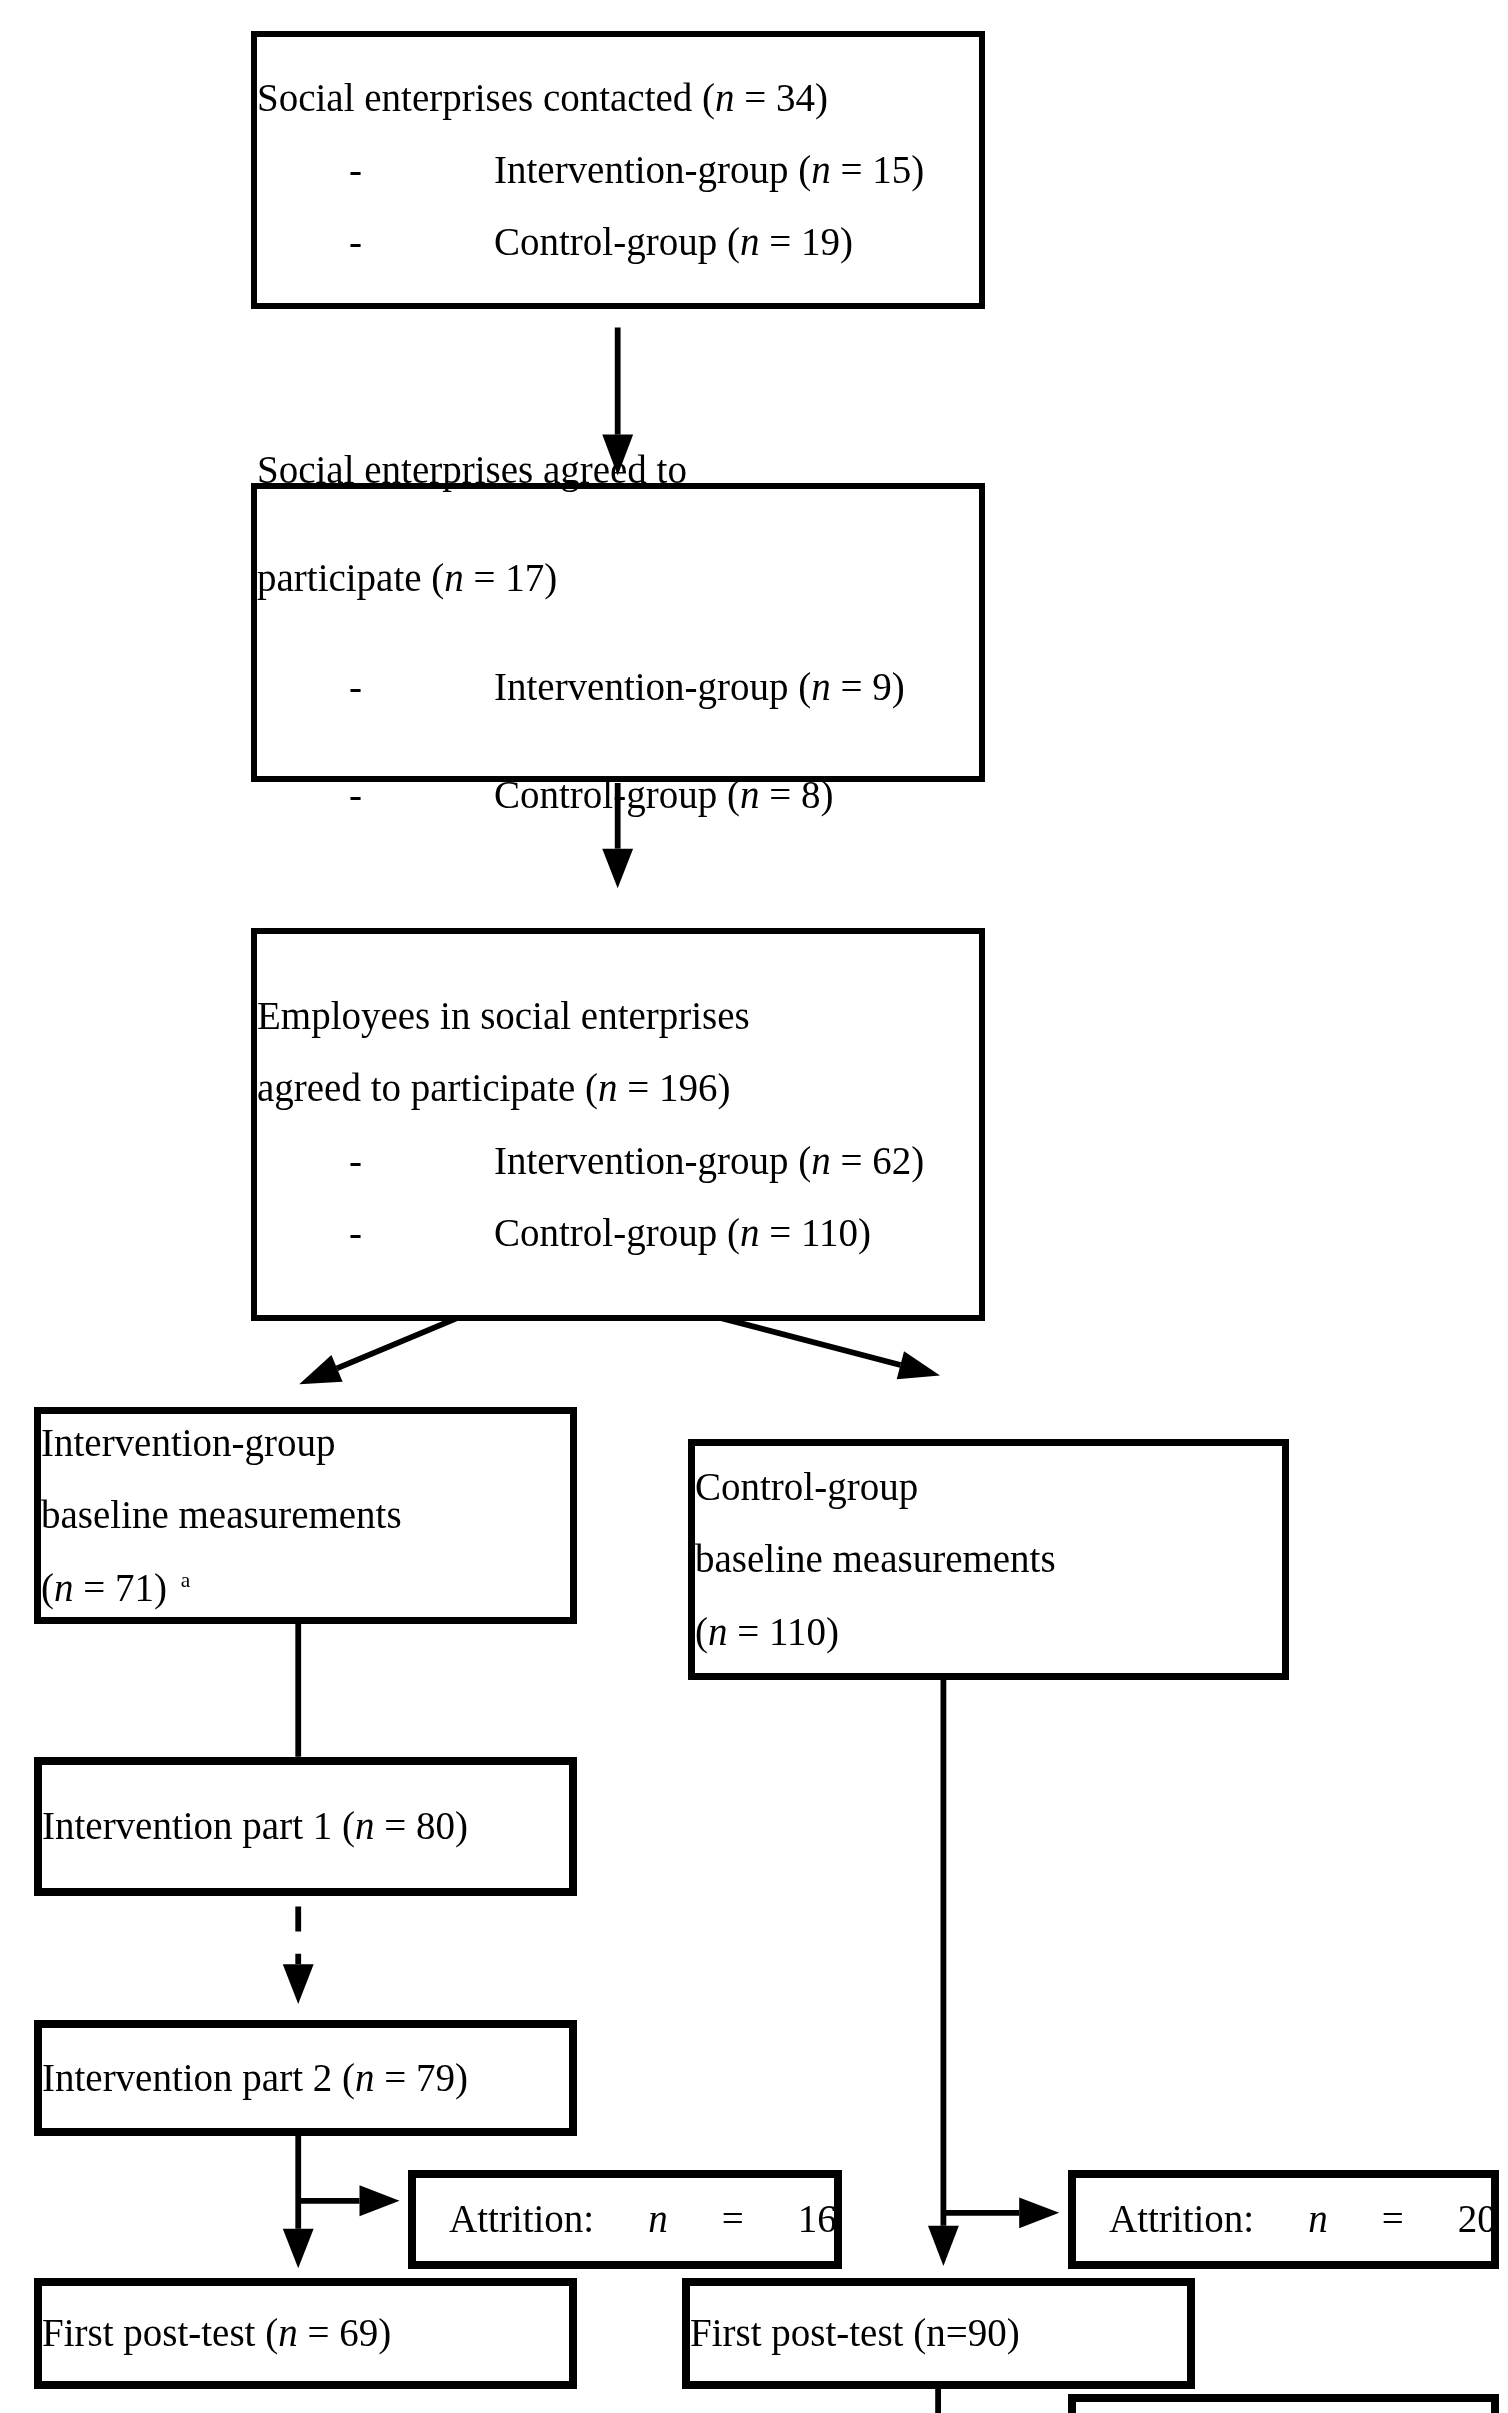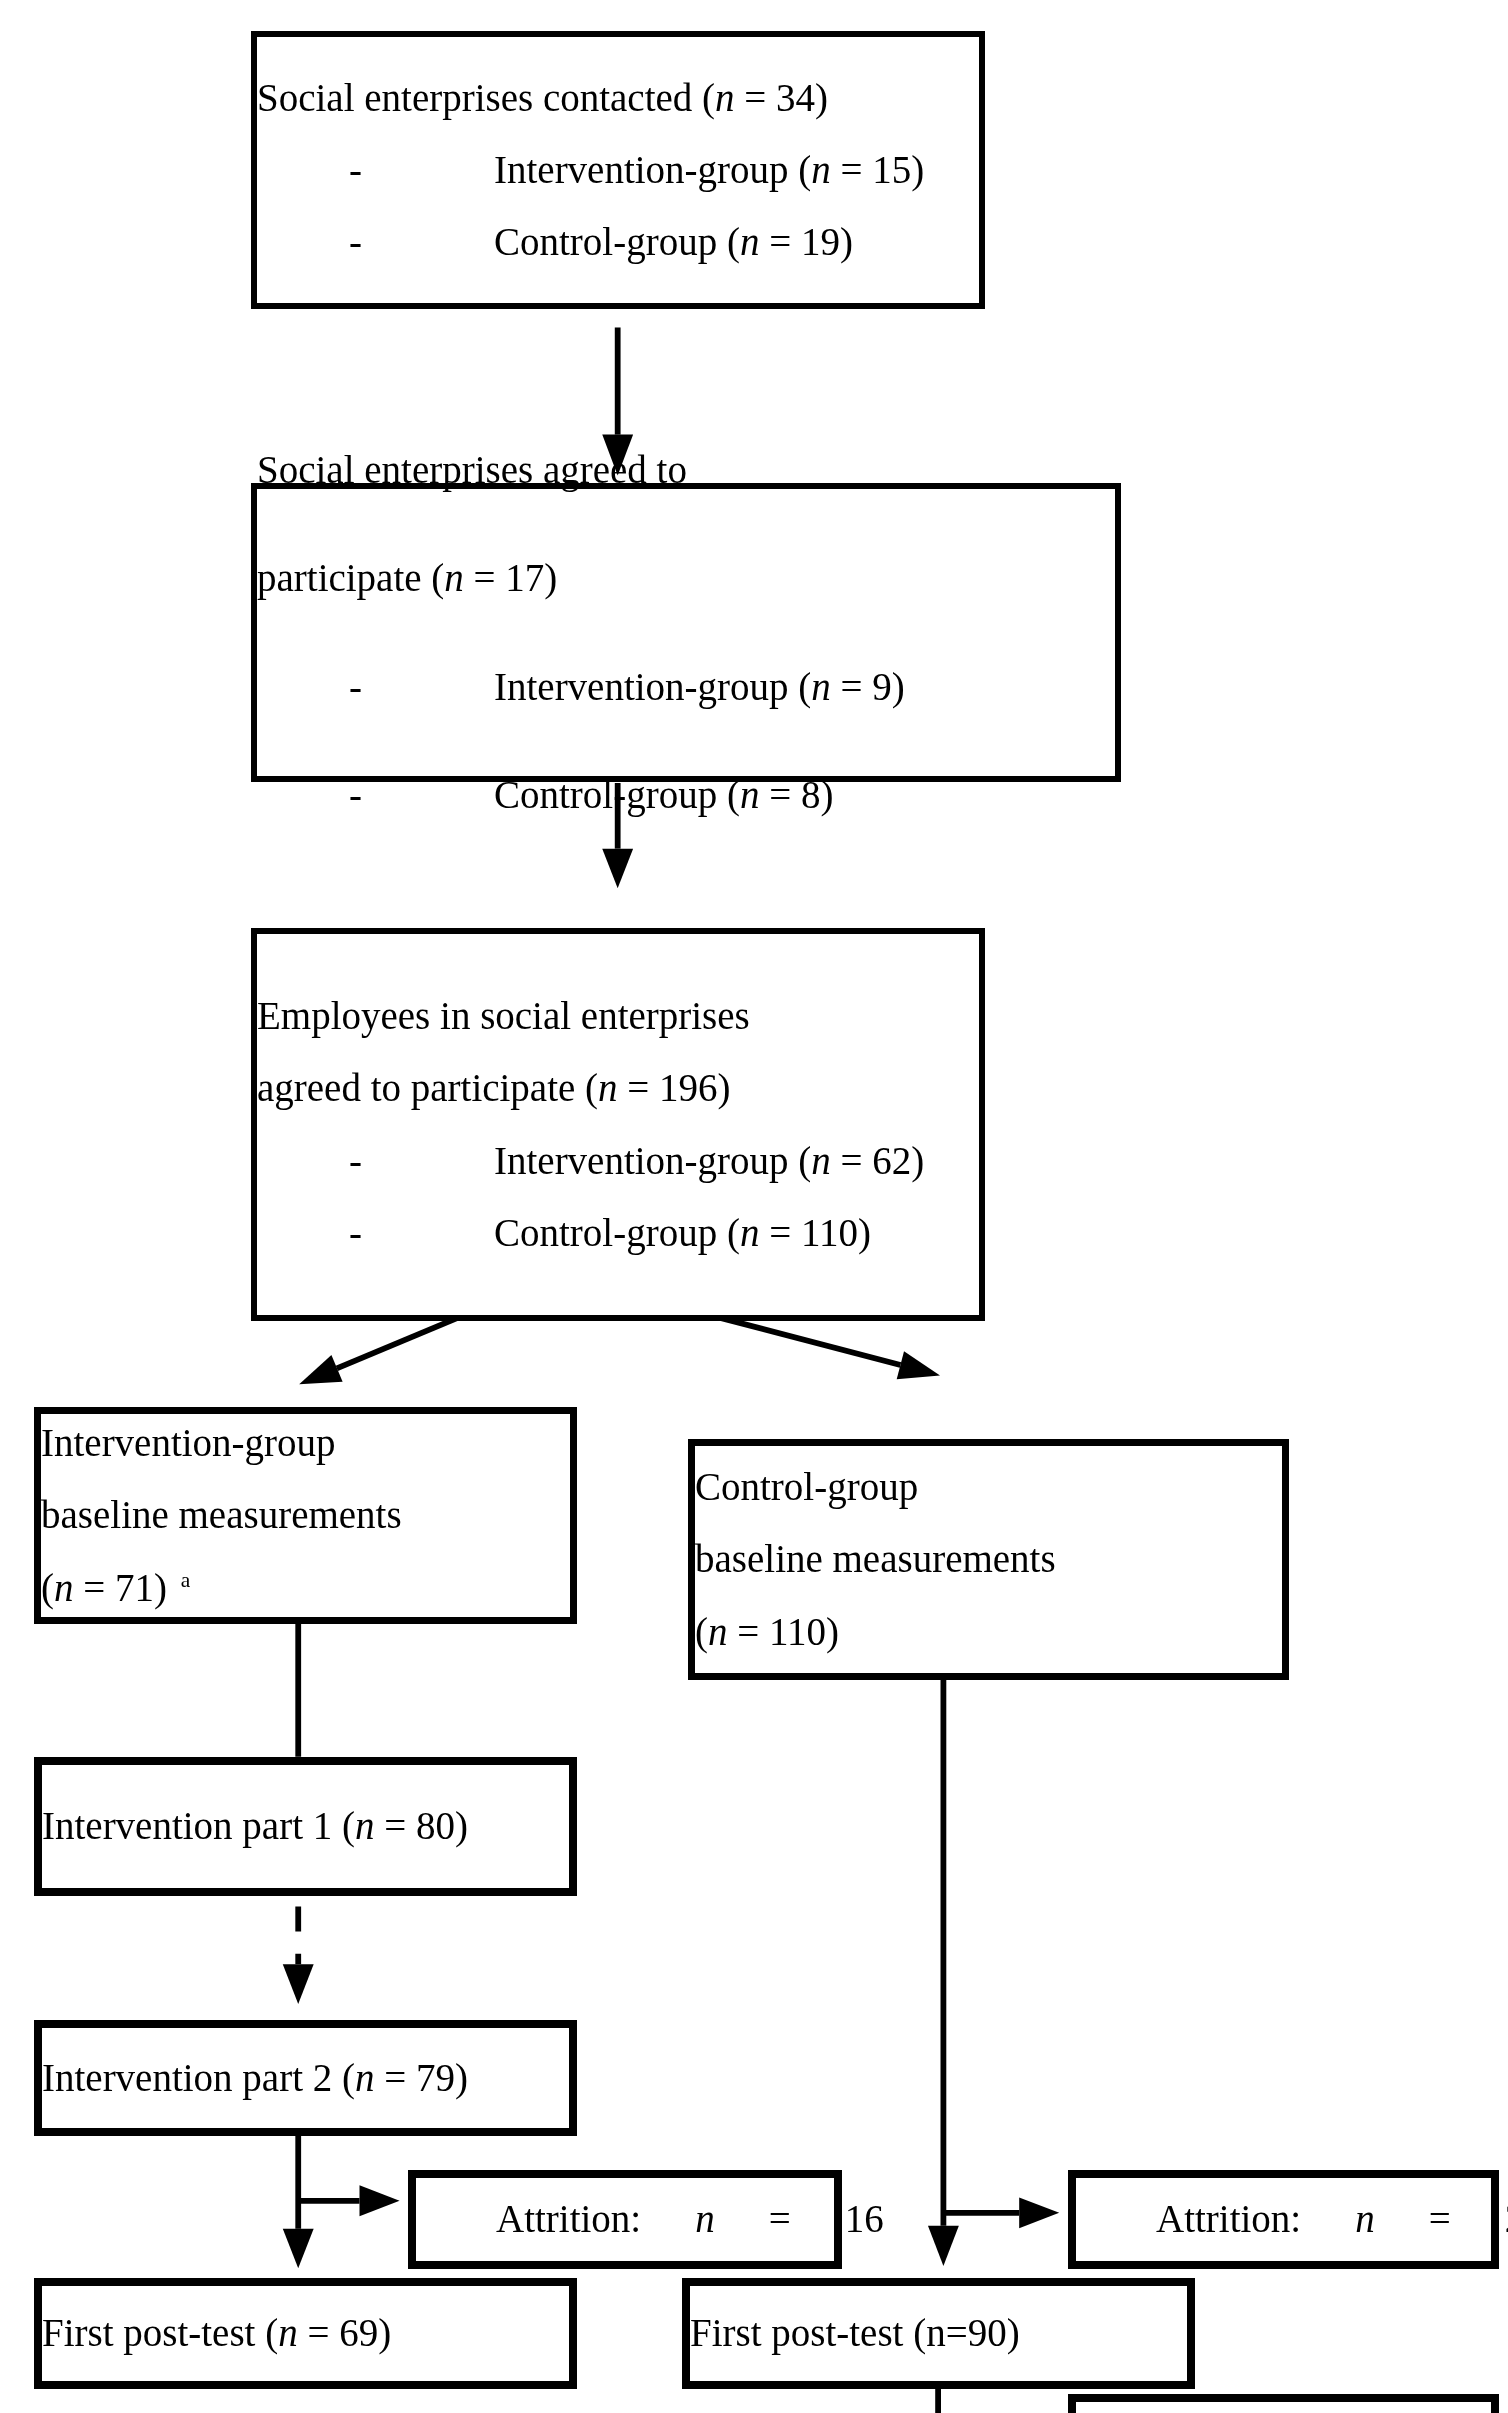--- a/index.html
+++ b/index.html
@@ -13,21 +13,21 @@
     position:absolute;background:#fff;border:6.8px solid #000;box-sizing:border-box;
     display:flex;flex-direction:column;justify-content:center;align-items:flex-start;
     font-size:39px;line-height:1.85;
   }
   .box.small{border-width:8.7px;}
   .line{white-space:pre;text-align:center;}
   .line.b{width:100%;display:flex;justify-content:flex-start;text-align:left;
           padding-left:92px;box-sizing:border-box;}
   .line.b .dash{flex:0 0 145px;}
   .line.g{width:100%;display:flex;justify-content:flex-start;gap:54px;
-          padding-left:80px;box-sizing:border-box;}
+          padding-left:33px;box-sizing:border-box;}
   sup{font-size:55%;line-height:0;margin-left:3.9px;}
   i{font-style:italic;}
 </style>
 </head>
 <body>
 
 <div id="stage">
 
   <svg id="connectors" viewBox="0 0 3125 5482" xmlns="http://www.w3.org/2000/svg">
     <g>
@@ -82,21 +82,21 @@
       <polygon points="2195,5055 2112,5023 2112,5087" fill="#000"></polygon>
     </g>
   </svg>
 
   <div class="box" style="left:251px;top:31px;width:734px;height:278px;">
       <div class="line c"><span>Social enterprises contacted (</span><i>n</i><span> = 34)</span></div>
       <div class="line b"><span class="dash">-</span><span><span>Intervention-group (</span><i>n</i><span> = 15)</span></span></div>
       <div class="line b"><span class="dash">-</span><span><span>Control-group (</span><i>n</i><span> = 19)</span></span></div>
     </div>
 
-  <div class="box" style="left:251px;top:483px;width:870px;height:299px;gap:36px;">
+  <div class="box" style="left:251px;top:483px;width:734px;height:299px;gap:36px;">
       <div class="line c"><span>Social enterprises agreed to</span></div>
       <div class="line c"><span>participate (</span><i>n</i><span> = 17)</span></div>
       <div class="line b"><span class="dash">-</span><span><span>Intervention-group (</span><i>n</i><span> = 9)</span></span></div>
       <div class="line b"><span class="dash">-</span><span><span>Control-group (</span><i>n</i><span> = 8)</span></span></div>
     </div>
 
   <div class="box" style="left:251px;top:891px;width:734px;height:393px;margin-top:37px;">
       <div class="line c"><span>Employees in social enterprises</span></div>
       <div class="line c"><span>agreed to participate (</span><i>n</i><span> = 196)</span></div>
       <div class="line b"><span class="dash">-</span><span><span>Intervention-group (</span><i>n</i><span> = 62)</span></span></div>

